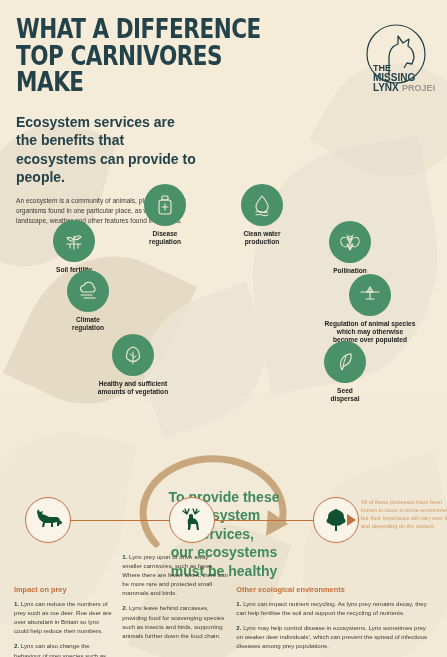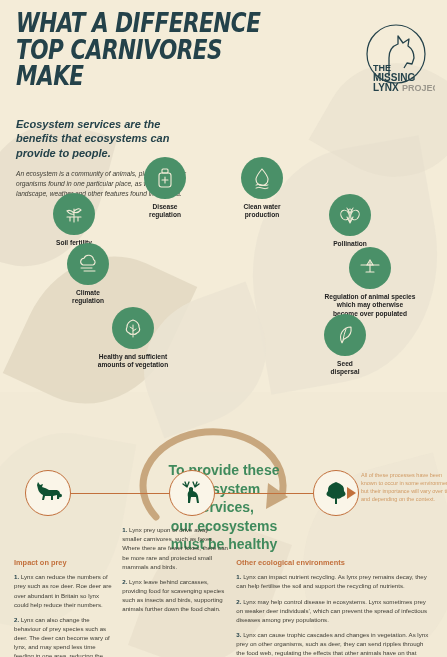--- a/index.html
+++ b/index.html
@@ -21,36 +21,36 @@
     opacity:.85;
   }
   .leaf.pale { background:#ebe4d2; }
   .leaf.warm { background:#e2d8c2; }
   .band-bottom {
     position:absolute; left:0; right:0; top:392px; bottom:0;
     background:#f2ead6;
   }
 
   
-  .header { position:relative; z-index:2; padding:10px 16px 0 16px;font-style:italic; }
+  .header { position:relative; z-index:2; padding:16px 16px 0 16px; }
   .title {
     font-family:"DejaVu Sans Condensed","Liberation Sans", sans-serif;
     font-weight:bold;
     font-size:26px;
     line-height:1.02;
     letter-spacing:-0.5px;
     color:#24424a;
     text-transform:uppercase;
     max-width:290px;
     transform:scaleX(.92);
     transform-origin:left top;
   }
   .subtitle {
-    margin-top:27px;
-    font-size:11px;
+    margin-top:17px;
+    font-size:14px;
     font-weight:bold;
     line-height:1.33;
     color:#24424a;
     max-width:180px;
   }
   .lede {
     margin-top:9px;
     font-size:6.6px;
     line-height:1.5;
     color:#3c3b33;

